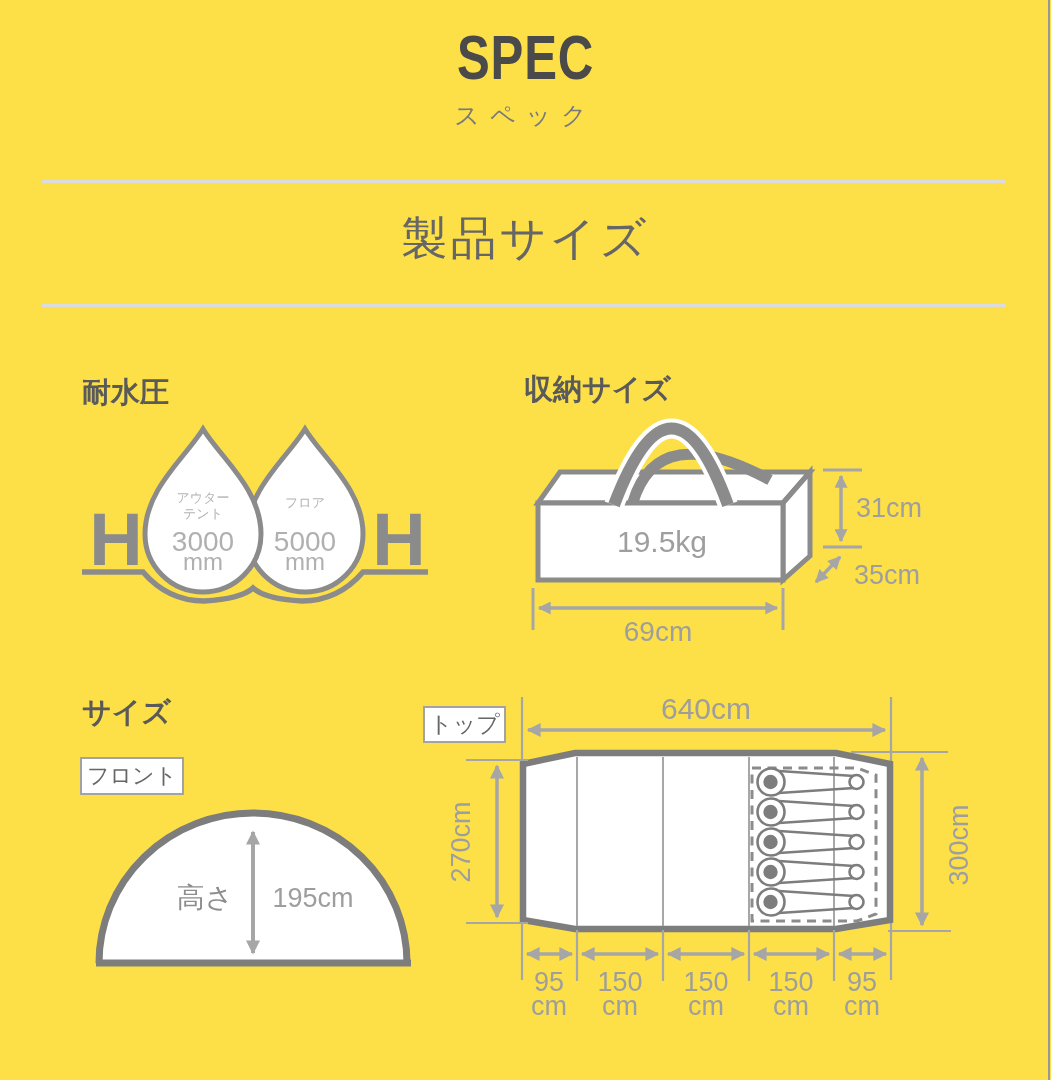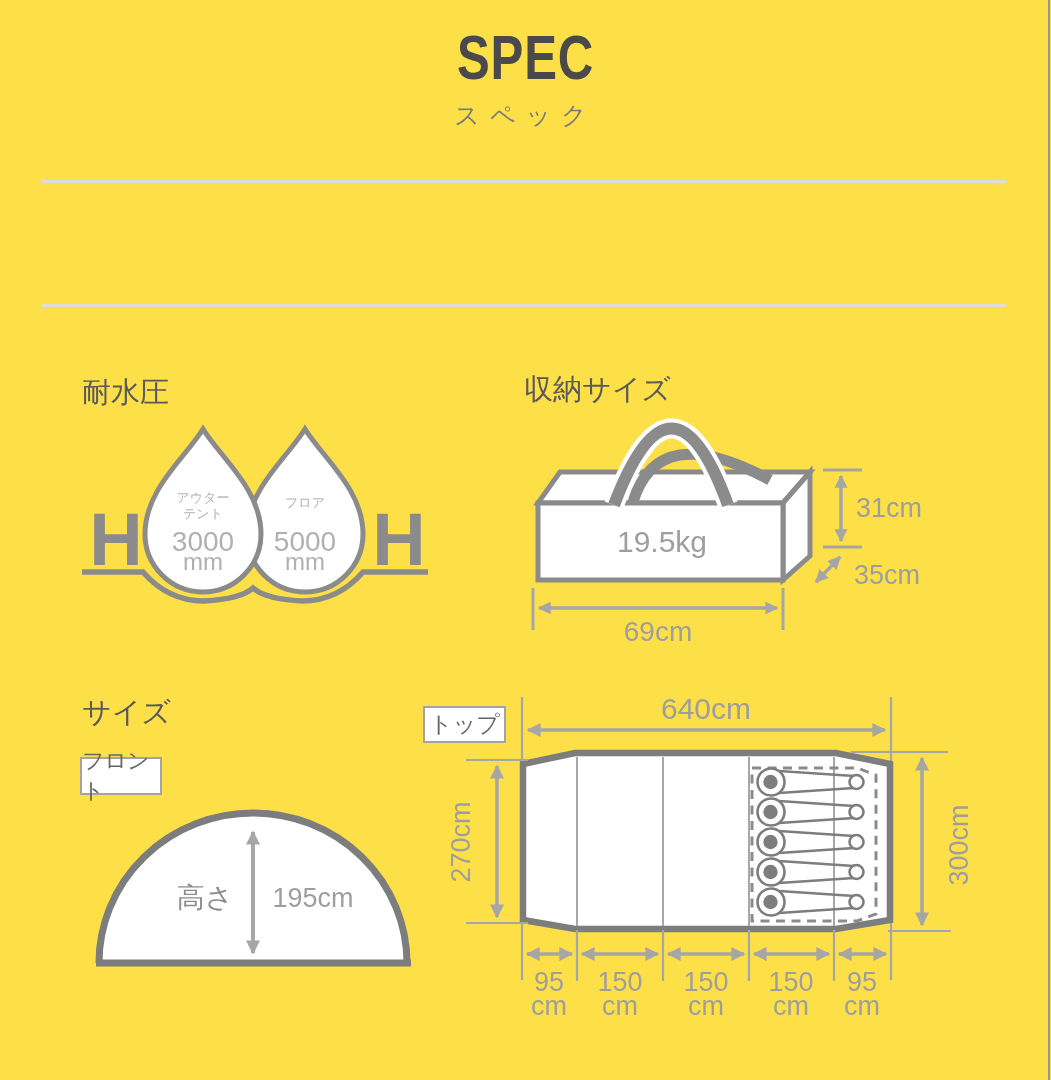--- a/index.html
+++ b/index.html
@@ -8,45 +8,46 @@
     font-family:"Liberation Sans","DejaVu Sans",sans-serif; overflow:hidden;
   }
   .center-text { position:absolute; left:0; width:100%; text-align:center; }
   .page-title {
     top:26px; font-size:63px; font-weight:bold; color:#4a4a4a;
     transform:scaleX(0.78); transform-origin:50% 50%; letter-spacing:1px; line-height:1;
   }
   .page-subtitle { top:103px; font-size:25px; color:#7a7a7a; letter-spacing:10px; line-height:1; }
   .divider { position:absolute; left:42px; width:964px; height:3px; background:#dcdcdc; }
   .section-title { top:213px; font-size:46px; color:#666666; letter-spacing:3px; line-height:1.1; }
-  .block-heading { position:absolute; font-size:29px; font-weight:400; color:#5a5a5a; line-height:1; }
+  .block-heading { position:absolute; font-size:29px; font-weight:700; color:#5a5a5a; line-height:1; }
   .view-tag {
     position:absolute; border:2px solid #a3a3a3; color:#666666;
     display:flex; align-items:center; justify-content:center; box-sizing:border-box;
     background:#fff;
   }
   .right-edge { position:absolute; left:1048px; top:0; width:2px; height:1080px; background:#979797; }
   svg { position:absolute; display:block; }
   svg text { font-family:"Liberation Sans","DejaVu Sans",sans-serif; }
 </style>
 </head>
 <body>
 
 <div class="page">
 
   <div class="center-text page-title">SPEC</div>
   <div class="center-text page-subtitle">スペック</div>
   <div class="divider" style="top:180px;"></div>
+  <div class="center-text section-title">製品サイズ</div>
   <div class="divider" style="top:304px;"></div>
 
   <div class="block-heading" style="left:82px; top:378px;">耐水圧</div>
   <div class="block-heading" style="left:524px; top:375px;">収納サイズ</div>
   <div class="block-heading" style="left:82px; top:698px;text-align:center;">サイズ</div>
 
-  <div class="view-tag" style="left:80px; top:757px; width:82px; height:38px; font-size:22px;">
+  <div class="view-tag" style="left:80px; top:757px; width:104px; height:38px; font-size:22px;">
     <span>フロント</span>
   </div>
   <div class="view-tag" style="left:423px; top:706px; width:83px; height:37px; font-size:23px;">
     <span>トップ</span>
   </div>
 
   <svg style="left:70px; top:415px;" width="380" height="200" viewBox="70 415 380 200">
     <path d="M 82 572 L 143 572 Q 168 601 204 601 Q 241 599 253 588 Q 265 599 302 601 Q 338 601 363 572 L 428 572" fill="none" stroke="#8b8b8b" stroke-width="5.5"></path>
     <text x="116" y="565" text-anchor="middle" font-size="74" font-weight="bold" fill="#8b8b8b">H</text>
     <text x="399" y="565" text-anchor="middle" font-size="74" font-weight="bold" fill="#8b8b8b">H</text>

